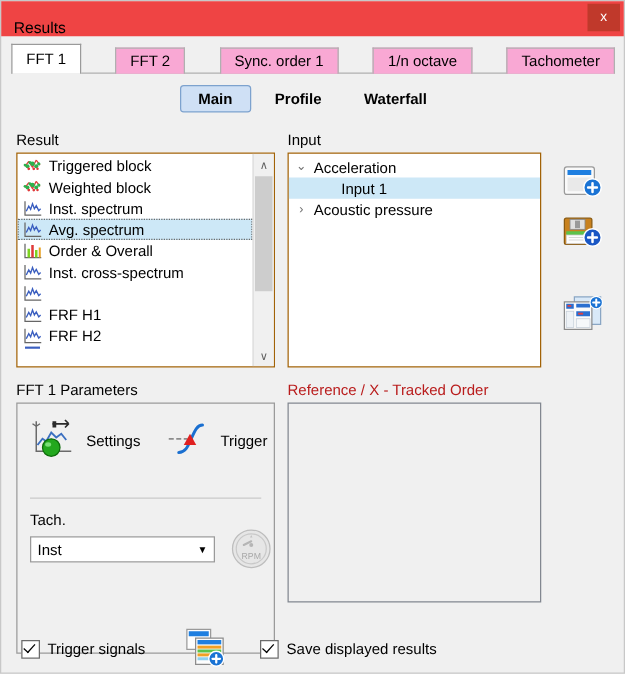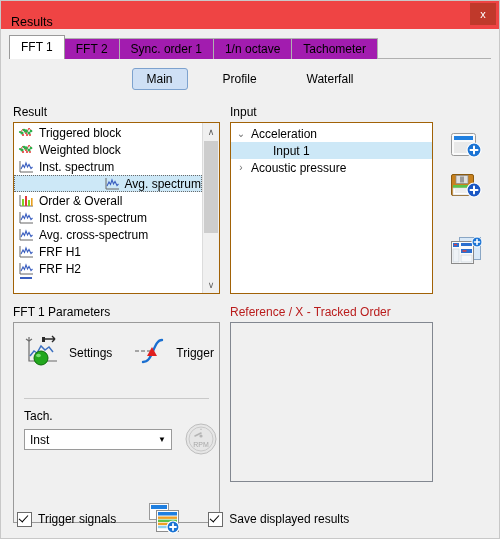--- a/index.html
+++ b/index.html
@@ -61,27 +61,28 @@
     position: relative;
     margin: 6px 8px 0 8px;
     height: 24px;
   }
   .tabstrip {
     display: flex;
     align-items: flex-end;
     height: 24px;
     position: relative;
     z-index: 2;
+    justify-content: space-between;
   }
   .tab {
     height: 21px;
     line-height: 21px;
     padding: 0 11px;
     font-size: 12px;
-    background: #a21caf;
+    background: #f9a8d4;
     border: 1px solid #b0b0b0;
     border-bottom: none;
     margin-right: -1px;
     cursor: pointer;
     box-sizing: border-box;
     white-space: nowrap;
   }
   .tab.active {
     background: #ffffff;
     height: 24px;
@@ -97,23 +98,24 @@
     bottom: 0;
     height: 1px;
     background: #b0b0b0;
     z-index: 1;
   }
 
   
   .subtabs {
     display: flex;
     justify-content: center;
-    gap: 20px;
+    gap: 4px;
     margin-top: 9px;
     height: 22px;
+    font-weight: bold;
   }
   .subtab {
     padding: 3px 14px;
     font-size: 12px;
     cursor: pointer;
     border: 1px solid transparent;
     border-radius: 3px;
     box-sizing: border-box;
     line-height: 14px;
   }
@@ -160,21 +162,20 @@
     padding-left: 4px;
     font-size: 12px;
     cursor: pointer;
     box-sizing: border-box;
     white-space: nowrap;
   }
   .res-item.selected {
     background: #cde8f7;
     border: 1px dotted #6a6a6a;
     padding-left: 3px;
-    justify-content: flex-end;
   }
   .res-icon {
     width: 16px;
     height: 15px;
     margin-right: 5px;
     flex: 0 0 16px;
   }
   .res-partial {
     height: 4px;
     overflow: hidden;
@@ -528,21 +529,20 @@
           <span>Inst. cross-spectrum</span>
         </div>
 
         <div class="res-item">
           <span class="res-icon">
             <svg width="16" height="15" viewBox="0 0 16 15">
               <path d="M2 2 L2 13 L15 13" fill="none" stroke="#666" stroke-width="1"></path>
               <path d="M3 10 L5 6 L6.5 8.5 L8 4 L9.5 8 L11 5.5 L13 9.5 L14.5 8" fill="none" stroke="#3b5fc0" stroke-width="1.1"></path>
             </svg>
           </span>
-          <span>Avg. cross-spectrum</span>
         </div>
 
         <div class="res-item">
           <span class="res-icon">
             <svg width="16" height="15" viewBox="0 0 16 15">
               <path d="M2 2 L2 13 L15 13" fill="none" stroke="#666" stroke-width="1"></path>
               <path d="M3 10 L5 6 L6.5 8.5 L8 4 L9.5 8 L11 5.5 L13 9.5 L14.5 8" fill="none" stroke="#3b5fc0" stroke-width="1.1"></path>
             </svg>
           </span>
           <span>FRF H1</span>

